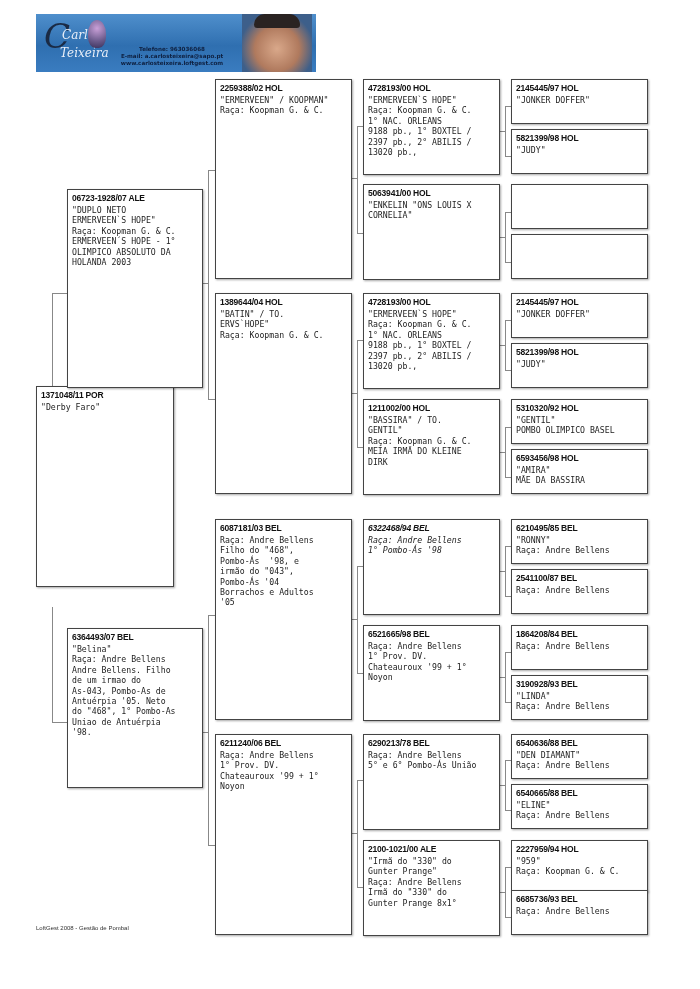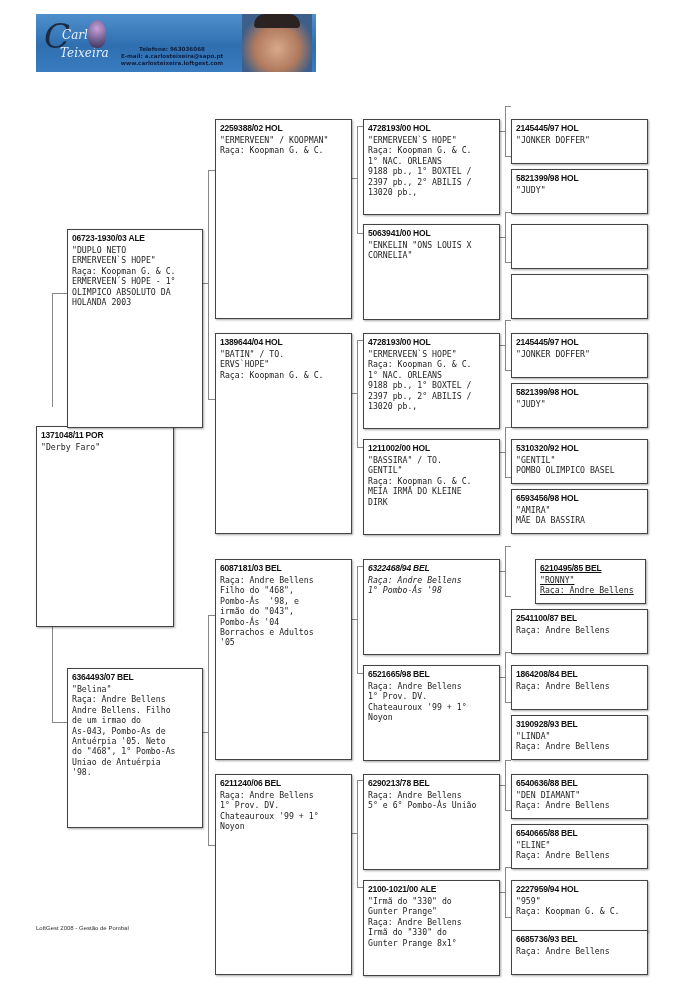--- a/index.html
+++ b/index.html
@@ -17,21 +17,21 @@
             font-style: italic; font-size: 12px; color: #e8eef8; }
   .banner .bird { position: absolute; left: 46px; top: 4px; width: 18px; height: 28px; border-radius: 50% 50% 40% 40%;
             background: radial-gradient(circle at 50% 30%, #c9a0d8 0%, #6a5a8a 60%, #38305a 100%); }
   .banner .contact { position: absolute; left: 76px; top: 32px; font-family: "DejaVu Sans", sans-serif;
             font-weight: bold; font-size: 5.6px; line-height: 7px; color: #0e2040; text-align: center; width: 120px; }
   .banner .photo { position: absolute; right: 4px; top: 0; width: 70px; height: 58px;
             background: radial-gradient(ellipse at 50% 60%, #d9a88a 0%, #b07a5e 45%, #3d5f8a 75%); }
   .banner .photo .hair { position: absolute; left: 12px; top: 0; width: 46px; height: 14px; background: #2a2322; border-radius: 20px 20px 6px 6px; }
 
   .box { position: absolute; background: #fff; border: 1px solid #444;
-         box-shadow: 1px 1px 2px rgba(0,0,0,0.35); box-sizing: border-box; padding: 3px 4px; overflow: hidden; margin-top: 40px; }
+         box-shadow: 1px 1px 2px rgba(0,0,0,0.35); box-sizing: border-box; padding: 3px 4px; overflow: hidden; }
   .box .ring { display: block; font-family: "Liberation Sans", sans-serif; font-weight: bold; font-size: 8.5px;
                line-height: 11px; letter-spacing: -0.2px; }
   .box .txt { display: block; font-family: "DejaVu Sans Mono", monospace; font-size: 8.2px; line-height: 10.4px;
               white-space: pre-wrap; color: #222; margin-top: 1px; }
 
   .ln { position: absolute; background: #888; }
   .h { height: 1px; }
   .v { width: 1px; }
 
   .footer { position: absolute; left: 36px; top: 925px; font-family: "Liberation Sans", sans-serif;
@@ -124,21 +124,21 @@
   <div class="ln h" style="left:505px; top:867px; width:6px;"></div>
   <div class="ln h" style="left:505px; top:917px; width:6px;"></div>
 </div>
 
 <div class="box" style="left:36px; top:386px; width:138px; height:201px;">
   <span class="ring">1371048/11 POR</span>
   <span class="txt">"Derby Faro"</span>
 </div>
 
 <div class="box" style="left:67px; top:189px; width:136px; height:199px;">
-  <span class="ring">06723-1930/03 ALE</span>
+  <span class="ring">06723-1928/07 ALE</span>
   <span class="txt">"DUPLO NETO
 ERMERVEEN`S HOPE"
 Raça: Koopman G. &amp; C.
 ERMERVEEN´S HOPE - 1°
 OLIMPICO ABSOLUTO DA
 HOLANDA 2003</span>
 </div>
 <div class="box" style="left:67px; top:628px; width:136px; height:160px;">
   <span class="ring">6364493/07 BEL</span>
   <span class="txt">"Belina"
@@ -265,21 +265,21 @@
 <div class="box" style="left:511px; top:399px; width:137px; height:45px;">
   <span class="ring">5310320/92 HOL</span>
   <span class="txt">"GENTIL"
 POMBO OLIMPICO BASEL</span>
 </div>
 <div class="box" style="left:511px; top:449px; width:137px; height:45px;">
   <span class="ring">6593456/98 HOL</span>
   <span class="txt">"AMIRA"
 MÃE DA BASSIRA</span>
 </div>
-<div class="box" style="left:535px; top:519px; width:111px; height:45px;text-decoration:underline;">
+<div class="box" style="left:511px; top:519px; width:137px; height:45px;">
   <span class="ring">6210495/85 BEL</span>
   <span class="txt">"RONNY"
 Raça: Andre Bellens</span>
 </div>
 <div class="box" style="left:511px; top:569px; width:137px; height:45px;">
   <span class="ring">2541100/87 BEL</span>
   <span class="txt">Raça: Andre Bellens</span>
 </div>
 <div class="box" style="left:511px; top:625px; width:137px; height:45px;">
   <span class="ring">1864208/84 BEL</span>

